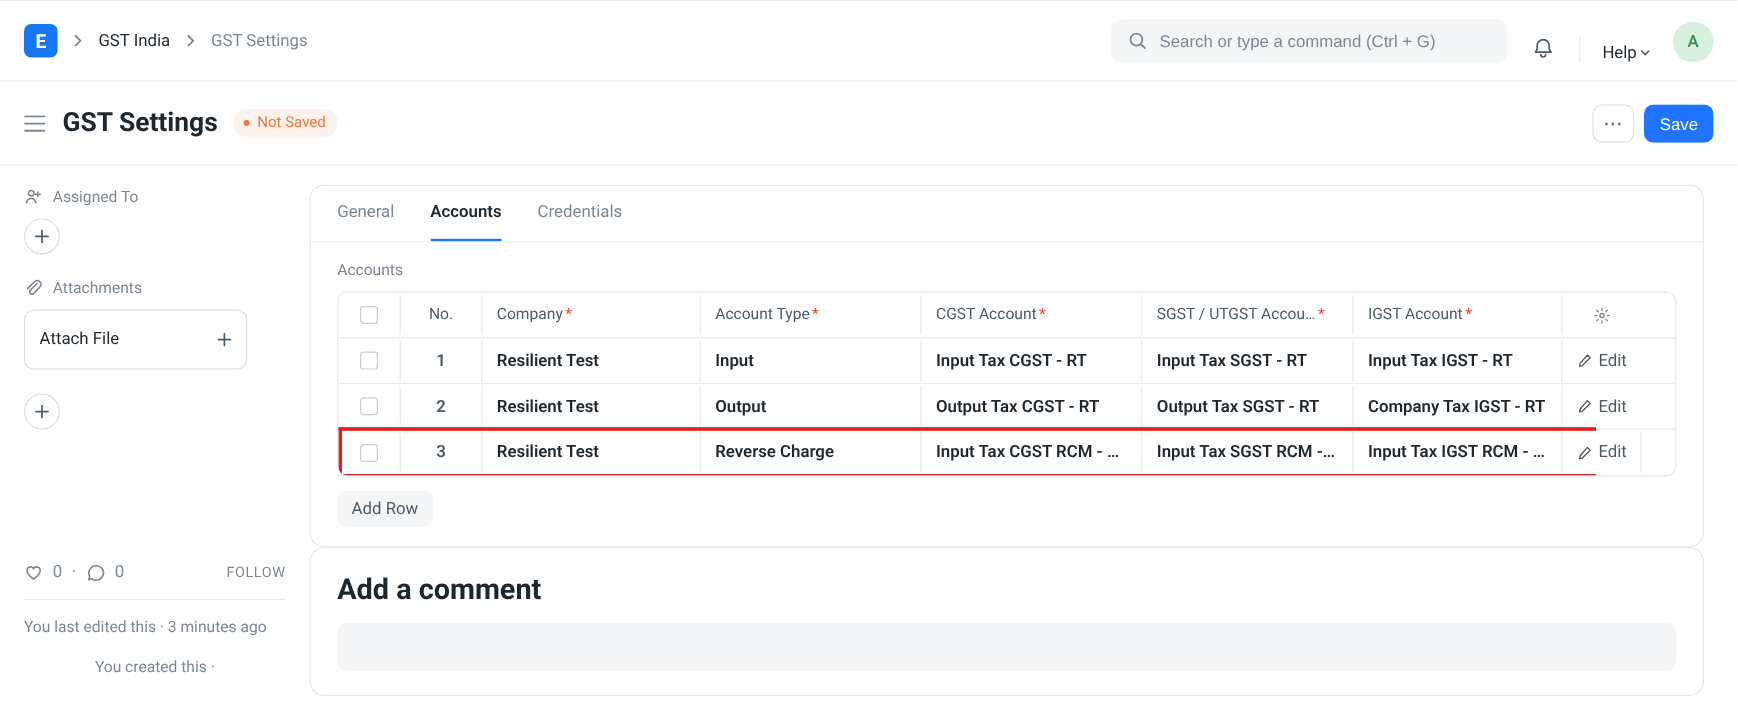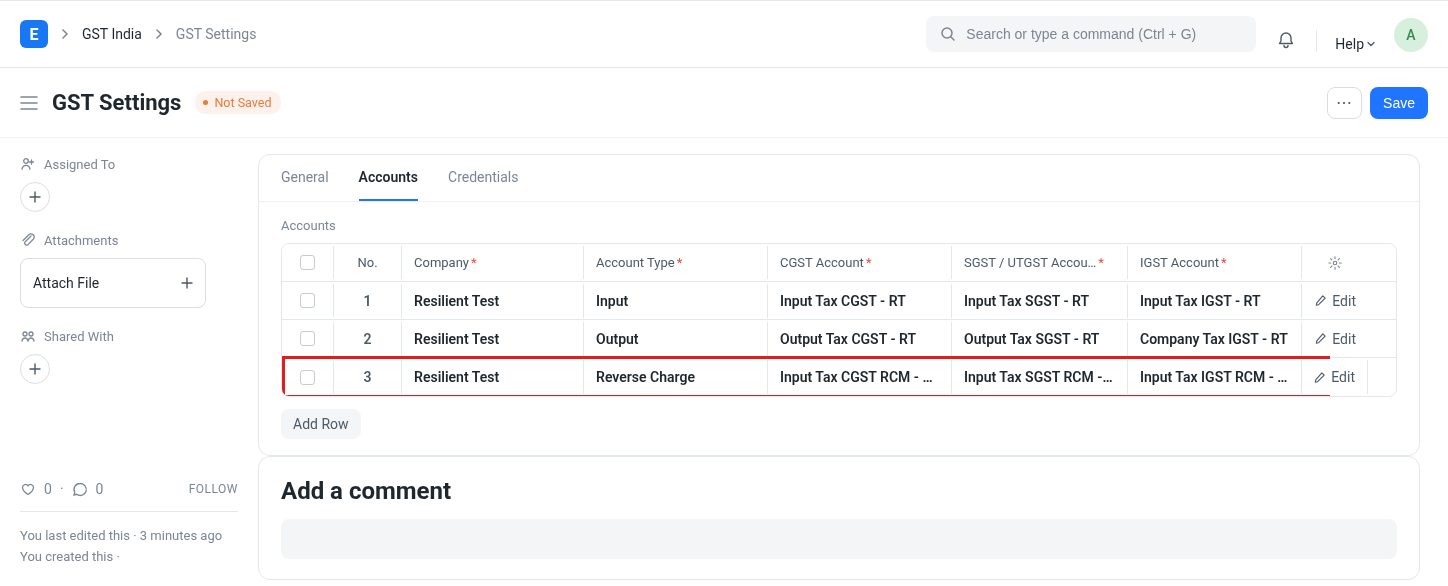--- a/index.html
+++ b/index.html
@@ -315,21 +315,20 @@
   border-radius: 3px;
   display: inline-block;
 }
 .grid-row .cell-no { text-align: center; color: #4c5a67; }
 .grid-row.body { font-weight: 600; }
 .req { color: #e74c3c; margin-left: 2px; }
 .edit-cell {
   display: flex;
   align-items: center;
   gap: 5px;
-  justify-content: flex-end;
   cursor: pointer;
   color: #4c5a67;
   font-weight: 400;
 }
 .grid-row.highlighted {
   position: relative;
 }
 .highlight-box {
   position: absolute;
   left: 0;
@@ -460,30 +459,20 @@
     </div>
     <div class="attach-btn">
       <span>Attach File</span>
       <span>
         <svg width="12" height="12" viewBox="0 0 12 12">
             <path d="M6 1v10M1 6h10" stroke="#4c5a67" stroke-width="1.4" stroke-linecap="round"></path>
           </svg>
       </span>
     </div>
 
-    <div class="sidebar-section-title">
-      <span>
-        <svg width="16" height="16" viewBox="0 0 16 16">
-            <circle cx="5" cy="6" r="2" stroke="#7c8693" stroke-width="1.3" fill="none"></circle>
-            <circle cx="11" cy="6" r="2" stroke="#7c8693" stroke-width="1.3" fill="none"></circle>
-            <path d="M2 13c.4-2 1.7-3 3-3s2.6 1 3 3M8 13c.4-2 1.7-3 3-3s2.6 1 3 3" stroke="#7c8693" stroke-width="1.3" fill="none" stroke-linecap="round"></path>
-          </svg>
-      </span>
-      <span>Shared With</span>
-    </div>
     <div class="plus-circle">
       <svg width="12" height="12" viewBox="0 0 12 12">
           <path d="M6 1v10M1 6h10" stroke="#4c5a67" stroke-width="1.4" stroke-linecap="round"></path>
         </svg>
     </div>
 
     <div class="sidebar-bottom">
       <div class="engagement">
         <span>
           <svg width="16" height="16" viewBox="0 0 16 16">
@@ -495,21 +484,21 @@
         <span>
           <svg width="16" height="16" viewBox="0 0 16 16">
               <path d="M8 2.5a6 6 0 0 0-5.3 8.8L2 14l2.7-.7A6 6 0 1 0 8 2.5z" stroke="#7c8693" stroke-width="1.3" fill="none"></path>
             </svg>
         </span>
         <span>0</span>
         <span class="follow">FOLLOW</span>
       </div>
       <div class="sidebar-divider"></div>
       <div class="timeline-text">You last edited this · 3 minutes ago</div>
-      <div class="timeline-text" style="">You created this ·</div>
+      <div class="timeline-text" style="margin-top:12px;text-align:center;">You created this ·</div>
     </div>
   </div>
 
   <div class="main">
 
     <div class="card">
       <div class="tabs">
         <div class="tab">General</div>
         <div class="tab active">Accounts</div>
         <div class="tab">Credentials</div>

